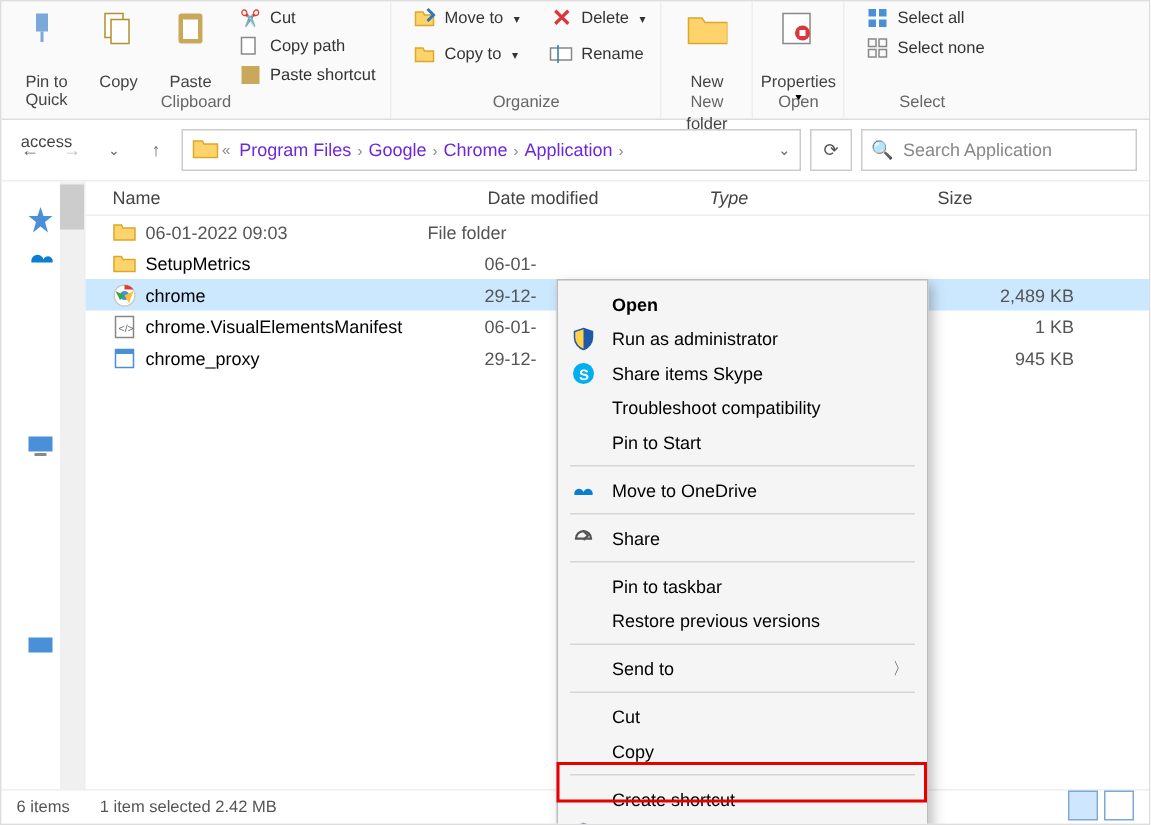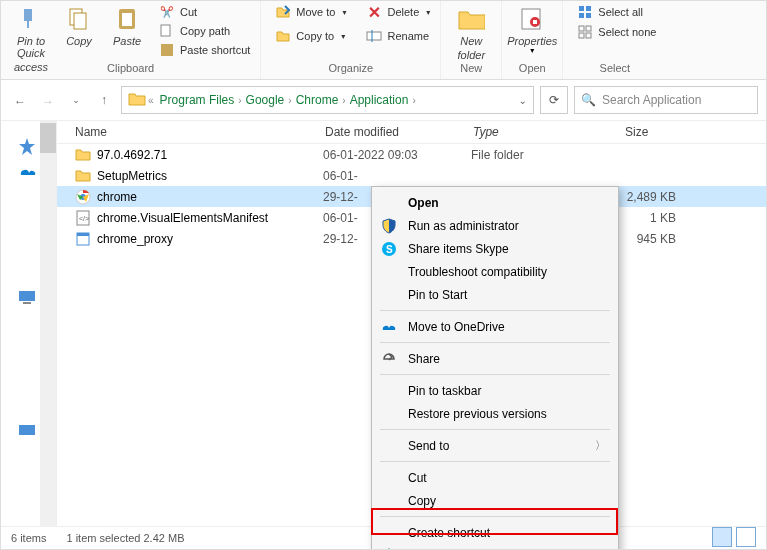--- a/index.html
+++ b/index.html
@@ -1,51 +1,51 @@
 <!DOCTYPE html>
 <html><head>
 <meta charset="utf-8">
 <style>
 html,body{margin:0;padding:0;font-family:"Segoe UI",Arial,sans-serif;font-size:12px;color:#000;background:#fff;}
 .wrap{width:767px;height:550px;position:relative;overflow:hidden;background:#fff;border:1px solid #ddd;box-sizing:border-box;}
 .ribbon{display:flex;border-bottom:1px solid #ddd;background:#fafafa;}
 .rgroup{display:flex;flex-direction:column;align-items:center;padding:2px 6px;border-right:1px solid #eee;}
 .rgroup-inner{display:flex;align-items:flex-start;height:58px;}
 .big-btn{display:flex;flex-direction:column;align-items:center;width:48px;padding-top:2px;cursor:default;text-align:center;line-height:1.1;}
-.big-btn .lbl{font-size:11px;margin-top:2px;color:#444;font-style:italic;}
+.big-btn .lbl{font-size:11px;margin-top:16px;color:#444;}
 .big-icon{width:28px;height:28px;display:flex;align-items:center;justify-content:center;}
 .small-row{display:flex;flex-direction:column;justify-content:flex-start;gap:1px;padding-left:4px;}
 .small-btn{display:flex;align-items:center;gap:5px;font-size:11px;padding:1px 4px;white-space:nowrap;color:#333;}
 .small-btn .ic{width:16px;height:16px;display:flex;align-items:center;justify-content:center;}
 .grp-label{font-size:11px;color:#666;padding:1px 0 3px;}
 .navbar{display:flex;align-items:center;padding:6px 8px;gap:6px;border-bottom:1px solid #eee;}
 .nav-arrow{width:22px;height:22px;display:flex;align-items:center;justify-content:center;color:#666;}
 .path{display:flex;align-items:center;flex:1;border:1px solid #ccc;height:26px;padding:0 6px;gap:2px;}
-.crumb{padding:0 4px;color:#15803d;}
+.crumb{padding:0 4px;color:#6d28d9;}
 .crumb-sep{color:#888;font-size:10px;}
 .path-end{display:flex;align-items:center;gap:8px;margin-left:auto;color:#666;}
 .refresh{width:26px;height:26px;border:1px solid #ccc;display:flex;align-items:center;justify-content:center;color:#555;}
 .search{width:170px;height:26px;border:1px solid #ccc;display:flex;align-items:center;padding:0 6px;gap:6px;color:#888;}
 .content{display:flex;position:relative;height:416px;}
 .tree{width:55px;border-right:1px solid #eee;position:relative;padding-top:10px;}
 .tree-ic{width:22px;height:22px;margin:6px 0 6px 16px;}
 .tree-scroll{position:absolute;right:0;top:0;bottom:0;width:16px;background:#f0f0f0;}
 .tree-thumb{background:#ccc;width:16px;height:30px;margin-top:2px;}
 .files{flex:1;position:relative;}
 .header-row{display:flex;border-bottom:1px solid #eee;color:#444;font-size:12px;padding:4px 0;}
 .col-name{width:250px;padding-left:18px;}
 .col-date{width:148px;}
 .col-type{width:115px;font-style:italic;}
 .col-size{width:90px;text-align:left;margin-left:37px;}
 .file-row{display:flex;align-items:center;height:21px;padding-left:18px;font-size:12px;}
 .file-row.selected{background:#cce8ff;}
 .file-row .fic{width:16px;height:16px;margin-right:6px;}
 .file-row .fname{width:226px;}
 .file-row .fdate{width:148px;color:#555;}
-.file-row .ftype{width:115px;color:#555;}
+.file-row .ftype{width:115px;color:#555;margin-left:40px;}
 .file-row .fsize{width:90px;text-align:right;padding-right:12px;color:#555;}
 .status{position:absolute;left:0;right:0;bottom:0;height:22px;display:flex;align-items:center;padding:0 10px;font-size:11px;color:#555;border-top:1px solid #eee;background:#fff;}
 .status .sep{width:20px;}
 .view-icons{position:absolute;right:10px;bottom:2px;display:flex;gap:4px;}
 .view-ic{width:18px;height:18px;border:1px solid #7aa8d8;}
 .ctx{position:absolute;left:370px;top:185px;width:246px;background:#f5f5f5;border:1px solid #bcbcbc;box-shadow:3px 3px 8px rgba(0,0,0,.25);padding:4px 0;font-size:12px;z-index:10;}
 .ctx-item{display:flex;align-items:center;height:23px;padding:0 12px 0 8px;gap:10px;}
 .ctx-item .cic{width:18px;height:18px;display:flex;align-items:center;justify-content:center;}
 .ctx-item .carrow{margin-left:auto;color:#555;font-size:11px;}
 .ctx-sep{height:1px;background:#d6d6d6;margin:4px 8px;}
@@ -272,21 +272,20 @@
       <div class="col-name">Name</div>
       <div class="col-date">Date modified</div>
       <div class="col-type">Type</div>
       <div class="col-size">Size</div>
     </div>
     <div id="file-rows">
           <div class="file-row">
             <span class="fic"><svg width="16" height="14">
                 <path d="M1 3h5l1 2h8v8H1z" class="folder-svg"></path>
               </svg></span>
-            <span class="fname">97.0.4692.71</span>
             <span class="fdate">06-01-2022 09:03</span>
             <span class="ftype">File folder</span>
             <span class="fsize"></span>
           </div>
           <div class="file-row">
             <span class="fic"><svg width="16" height="14">
                 <path d="M1 3h5l1 2h8v8H1z" class="folder-svg"></path>
               </svg></span>
             <span class="fname">SetupMetrics</span>
             <span class="fdate">06-01-</span>

